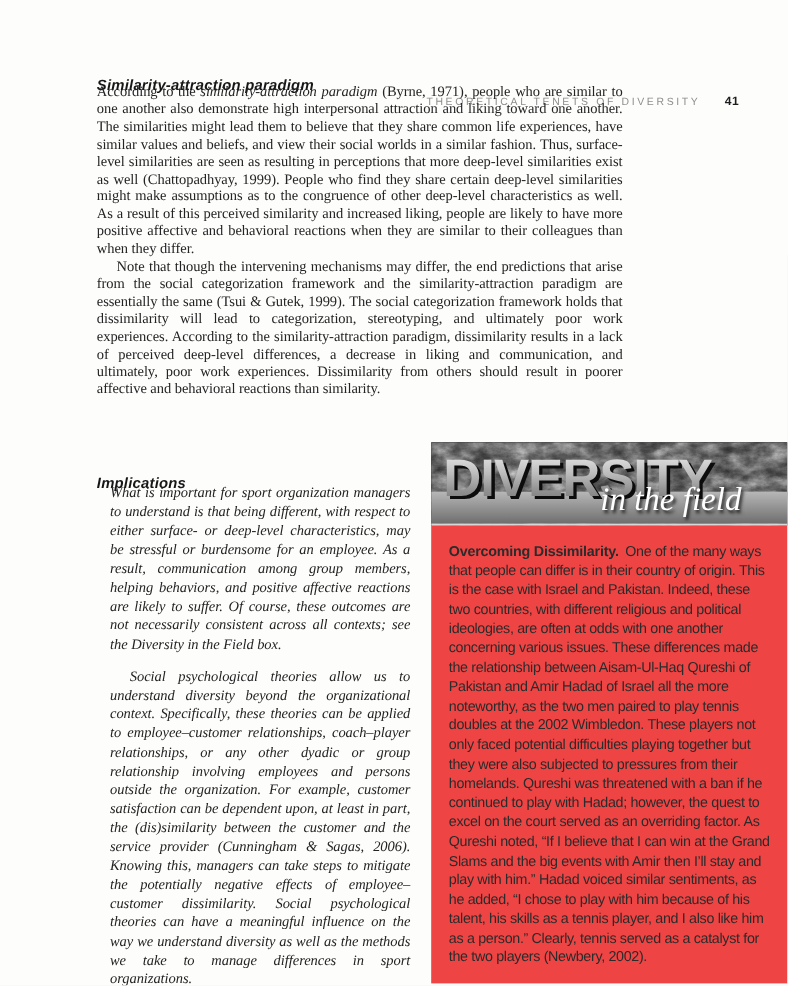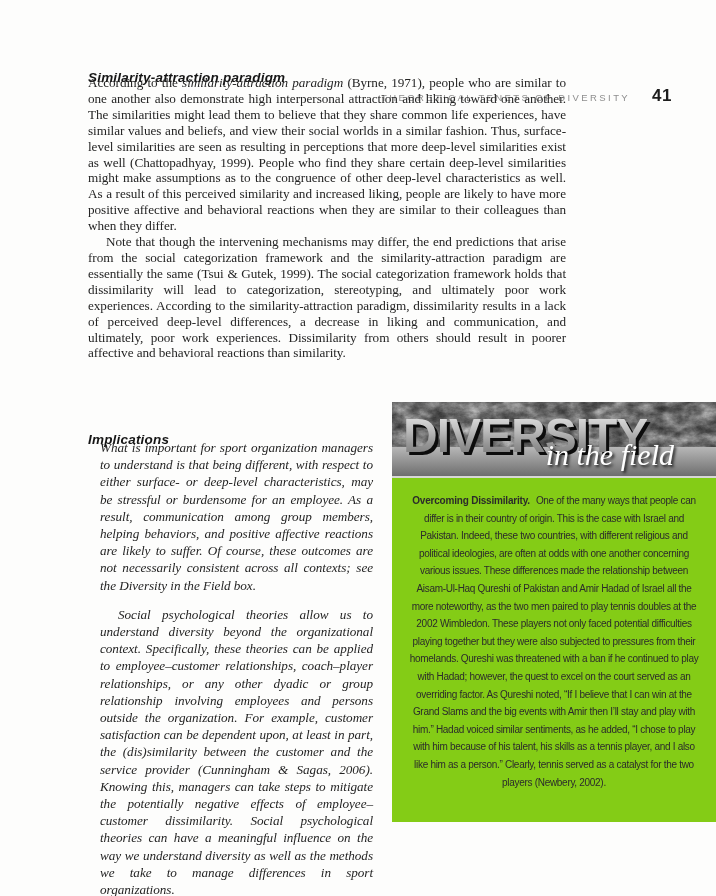--- a/index.html
+++ b/index.html
@@ -4,21 +4,21 @@
 <style>
   html,body{margin:0;padding:0;}
   body{width:716px;height:896px;background:#f3f3f1;font-family:"Liberation Serif",serif;}
   .page{position:relative;width:716px;height:896px;background:#fdfdfc;overflow:hidden;}
 
   
   .running-head{position:absolute;top:41px;left:0;right:44px;text-align:right;white-space:nowrap;}
   .rh-title{display:inline-block;font-family:Liberation Sans, sans-serif;font-size:9.5px;
     letter-spacing:2.4px;color:#8e8e8e;vertical-align:baseline;}
   .rh-num{display:inline-block;margin-left:18px;font-family:"Liberation Sans",sans-serif;
-    font-size:17px;font-weight:bold;color:#1d1d1d;letter-spacing:0.5px;margin-top:45px;}
+    font-size:11px;font-weight:bold;color:#1d1d1d;letter-spacing:0.5px;margin-top:45px;}
 
   
   .sec-heading{position:absolute;left:88px;font-family:"Liberation Sans",sans-serif;
     font-style:italic;font-weight:bold;font-size:13.5px;color:#161616;letter-spacing:0.2px;}
   .h-sim{top:70px;}
   .h-imp{top:404px;margin-top:28px;}
 
   
   .full-col{position:absolute;left:88px;top:75px;width:478px;text-align:justify;
     font-size:13.2px;line-height:15.9px;color:#242424;letter-spacing:-0.05px;}
@@ -40,23 +40,23 @@
     background:linear-gradient(#b7b7b7,#6e6e6e);border-bottom:2px solid #d8d7d5;}
   .banner-title{position:absolute;font-family:"Liberation Sans",sans-serif;font-weight:bold;
     font-size:48px;letter-spacing:-1px;line-height:1;white-space:nowrap;}
   .banner-title.shadow-layer{left:14px;top:13px;color:#0c0c0c;}
   .banner-title.face-layer{left:11px;top:10px;color:transparent;
     background:linear-gradient(180deg,#e6e6e6 0%,#bdbdbd 38%,#949494 68%,#737373 100%);
     -webkit-background-clip:text;background-clip:text;}
   .banner-subtitle{position:absolute;right:42px;top:38px;font-family:"Liberation Serif",serif;
     font-style:italic;font-size:30px;color:#ffffff;line-height:1;
     text-shadow:2px 2px 3px rgba(8,8,8,0.85);}
-  .box-body{background:#84cc16;padding:14px 16px 15px 16px;min-height:315px;
-    font-family:"Liberation Sans",sans-serif;font-size:10px;line-height:17.6px;
-    letter-spacing:-0.3px;color:#2b2b2b;text-align:center;}
+  .box-body{background:#ef4444;padding:14px 16px 15px 16px;min-height:315px;
+    font-family:"Liberation Sans",sans-serif;font-size:13px;line-height:17.6px;
+    letter-spacing:-0.3px;color:#2b2b2b;text-align:left;}
   .box-lead{font-weight:bold;padding-right:6px;letter-spacing:-0.2px;}
 </style>
 </head>
 <body>
 
 <div class="page">
 
   <div class="running-head">
     <span class="rh-title">THEORETICAL TENETS OF DIVERSITY</span>
     <span class="rh-num">41</span>

